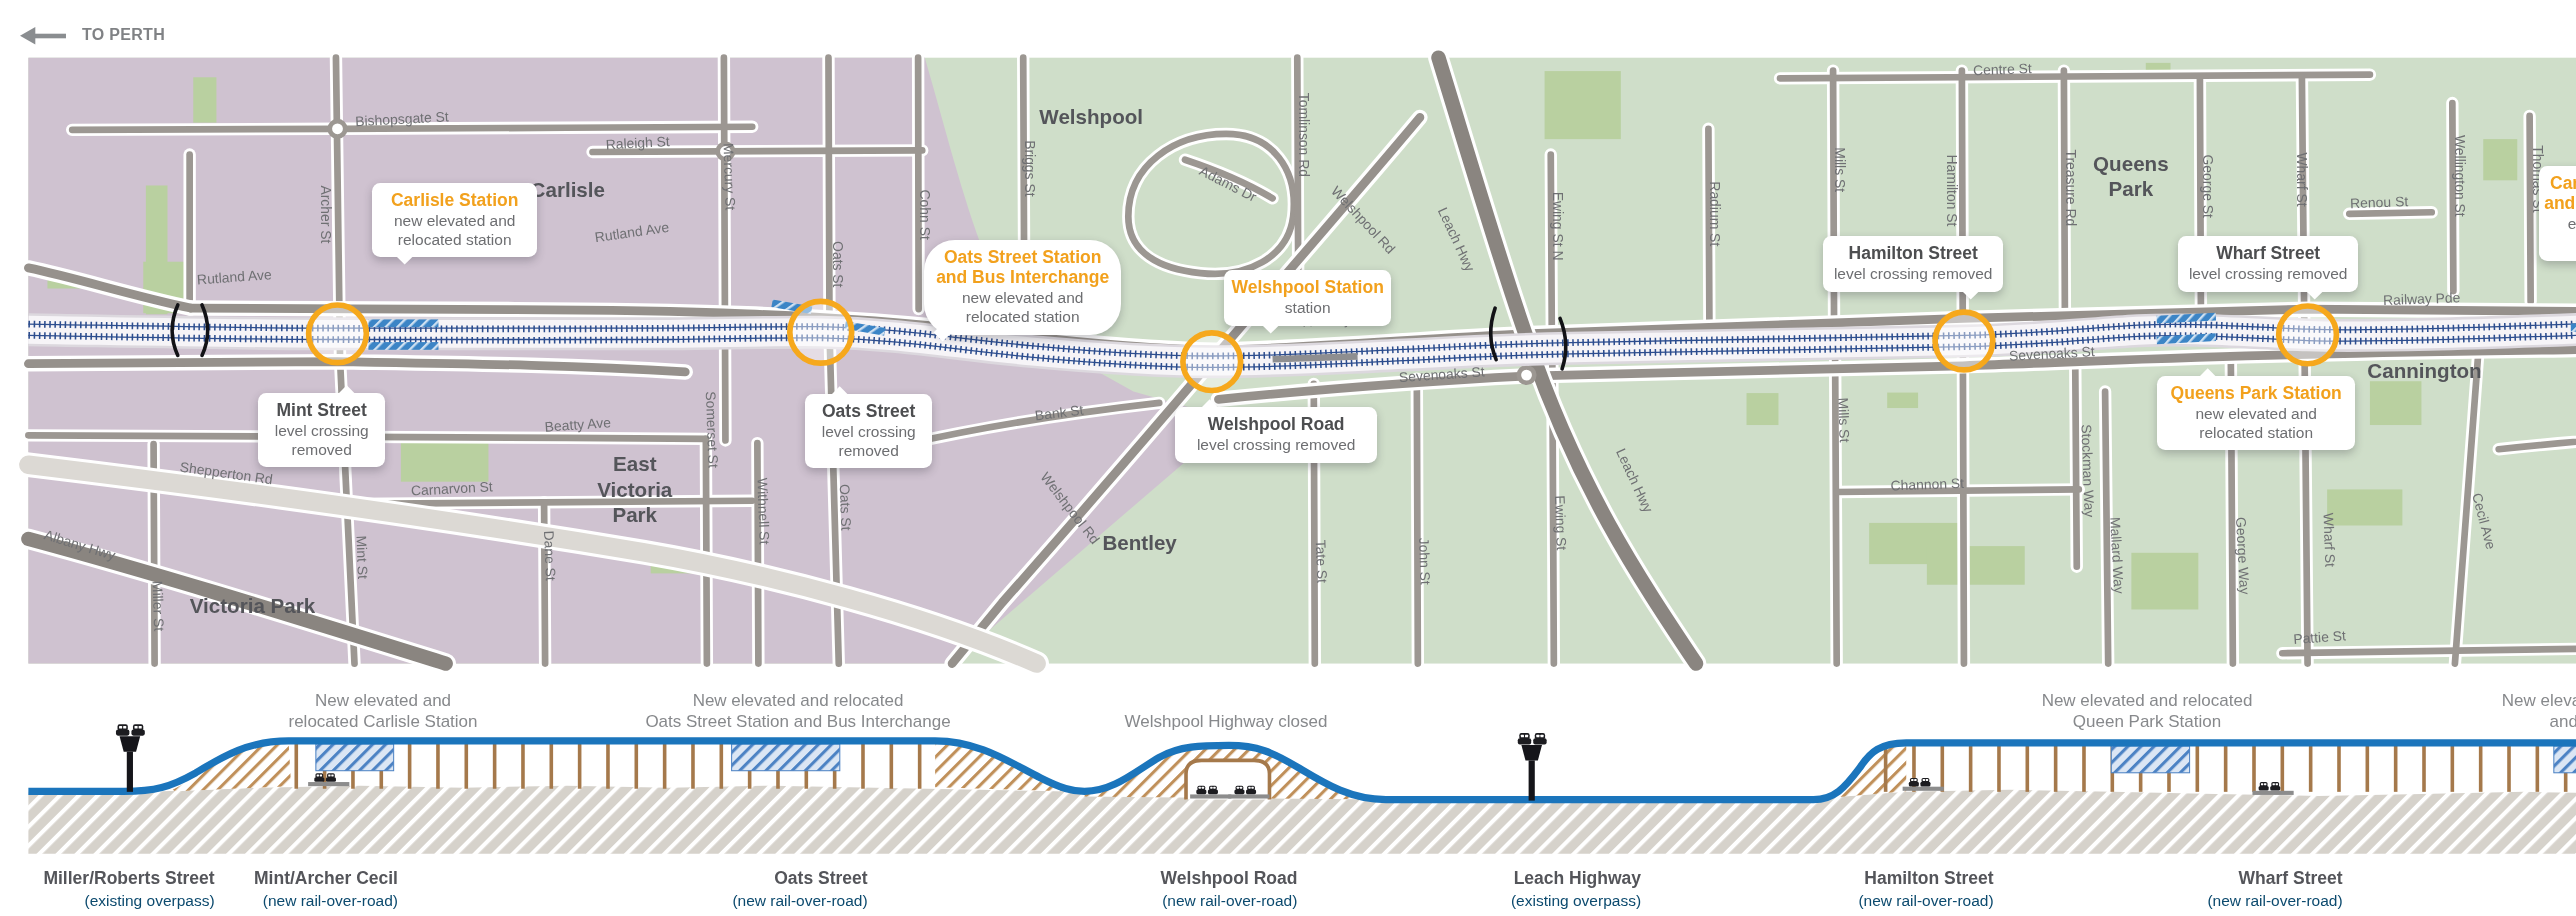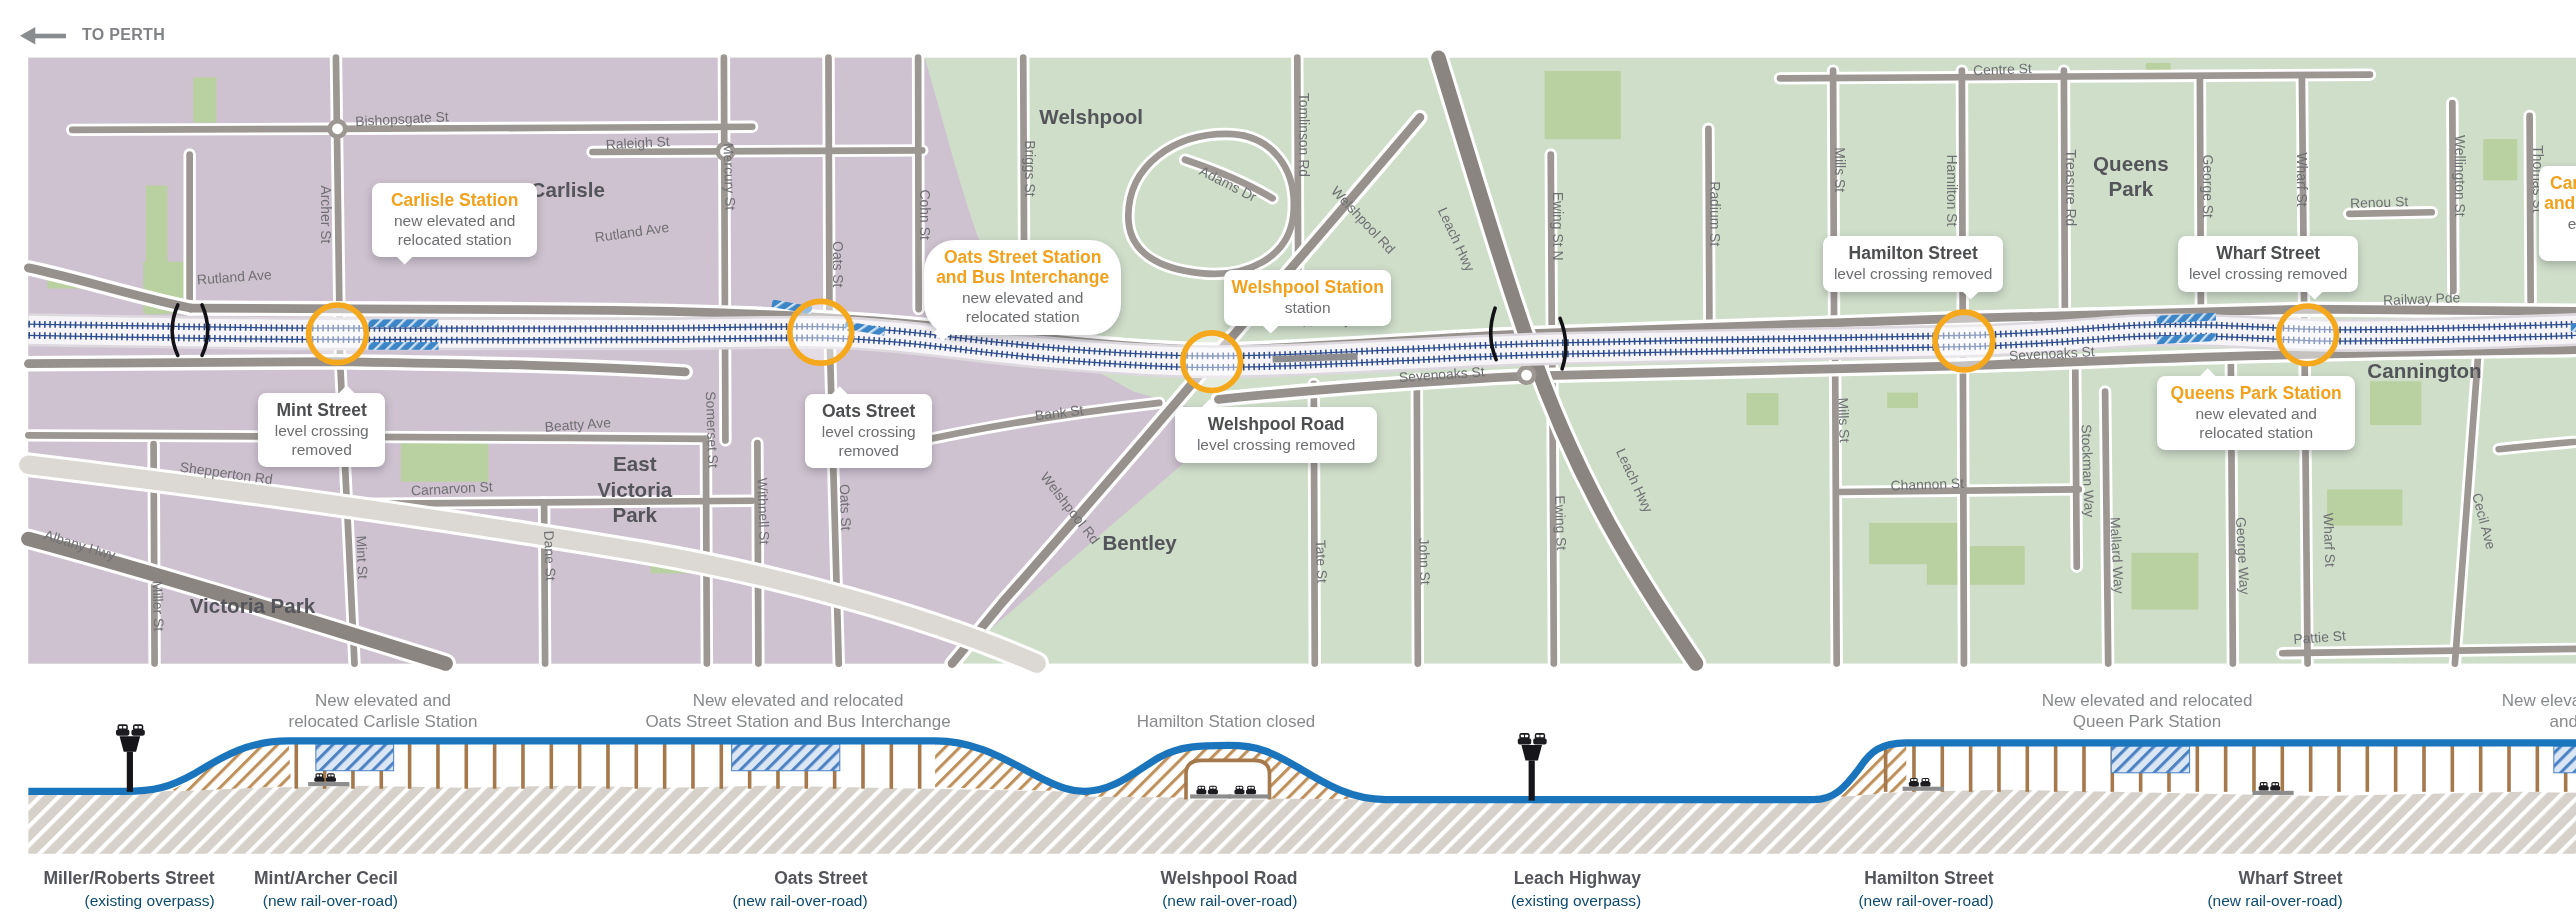--- a/index.html
+++ b/index.html
@@ -613,21 +613,21 @@
 <div id="profile-top-labels">
       <div class="p-top" style="left: 383px; top: 688px;">
         <div>New elevated and</div>
         <div>relocated Carlisle Station</div>
       </div>
       <div class="p-top" style="left: 798px; top: 688px;">
         <div>New elevated and relocated</div>
         <div>Oats Street Station and Bus Interchange</div>
       </div>
       <div class="p-top" style="left: 1226px; top: 688px;">
-        <div>Hamilton Station closed</div>
+        <div>Welshpool Highway closed</div>
       </div>
       <div class="p-top" style="left: 2147px; top: 688px;">
         <div>New elevated and relocated</div>
         <div>Queen Park Station</div>
       </div>
       <div class="p-top" style="left: 2628px; top: 688px;">
         <div>New elevated Cannington Station</div>
         <div>and Bus Interchange</div>
       </div>
     </div>

